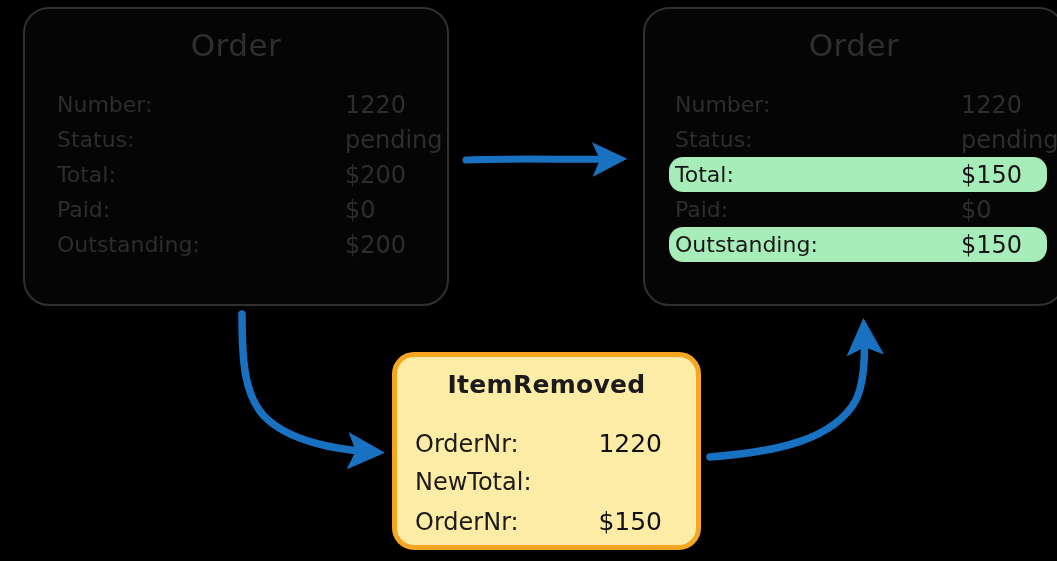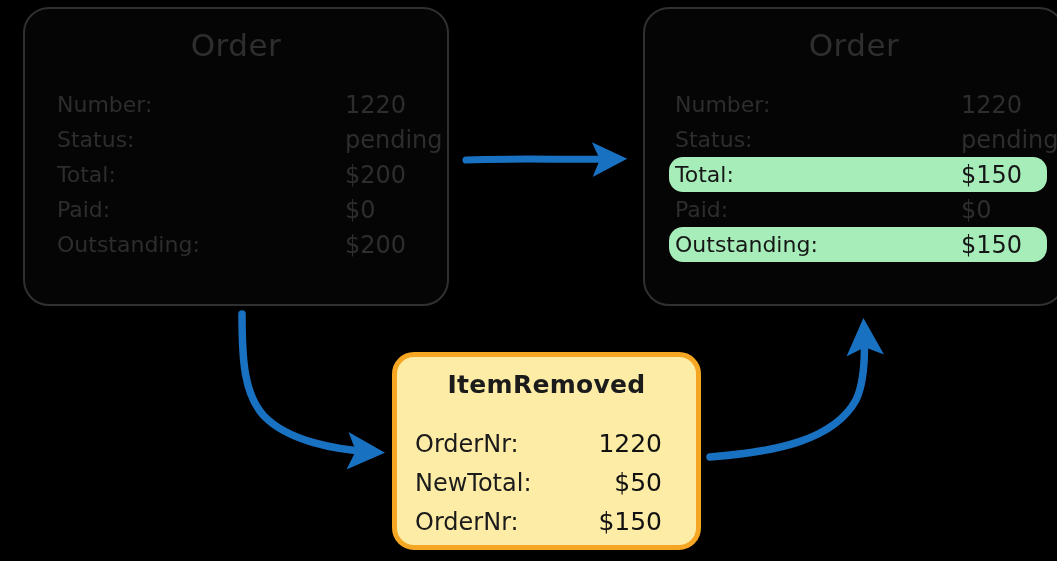--- a/index.html
+++ b/index.html
@@ -215,21 +215,20 @@
     <div class="event-title">ItemRemoved</div>
     <div class="event-field-list">
 
       <div class="event-row">
         <span class="event-label">OrderNr:</span>
         <span class="event-value">1220</span>
       </div>
 
       <div class="event-row">
         <span class="event-label">NewTotal:</span>
-        <span class="event-value">$50</span>
       </div>
 
       <div class="event-row">
         <span class="event-label">OrderNr:</span>
         <span class="event-value">$150</span>
       </div>
 
     </div>
   </div>
 

